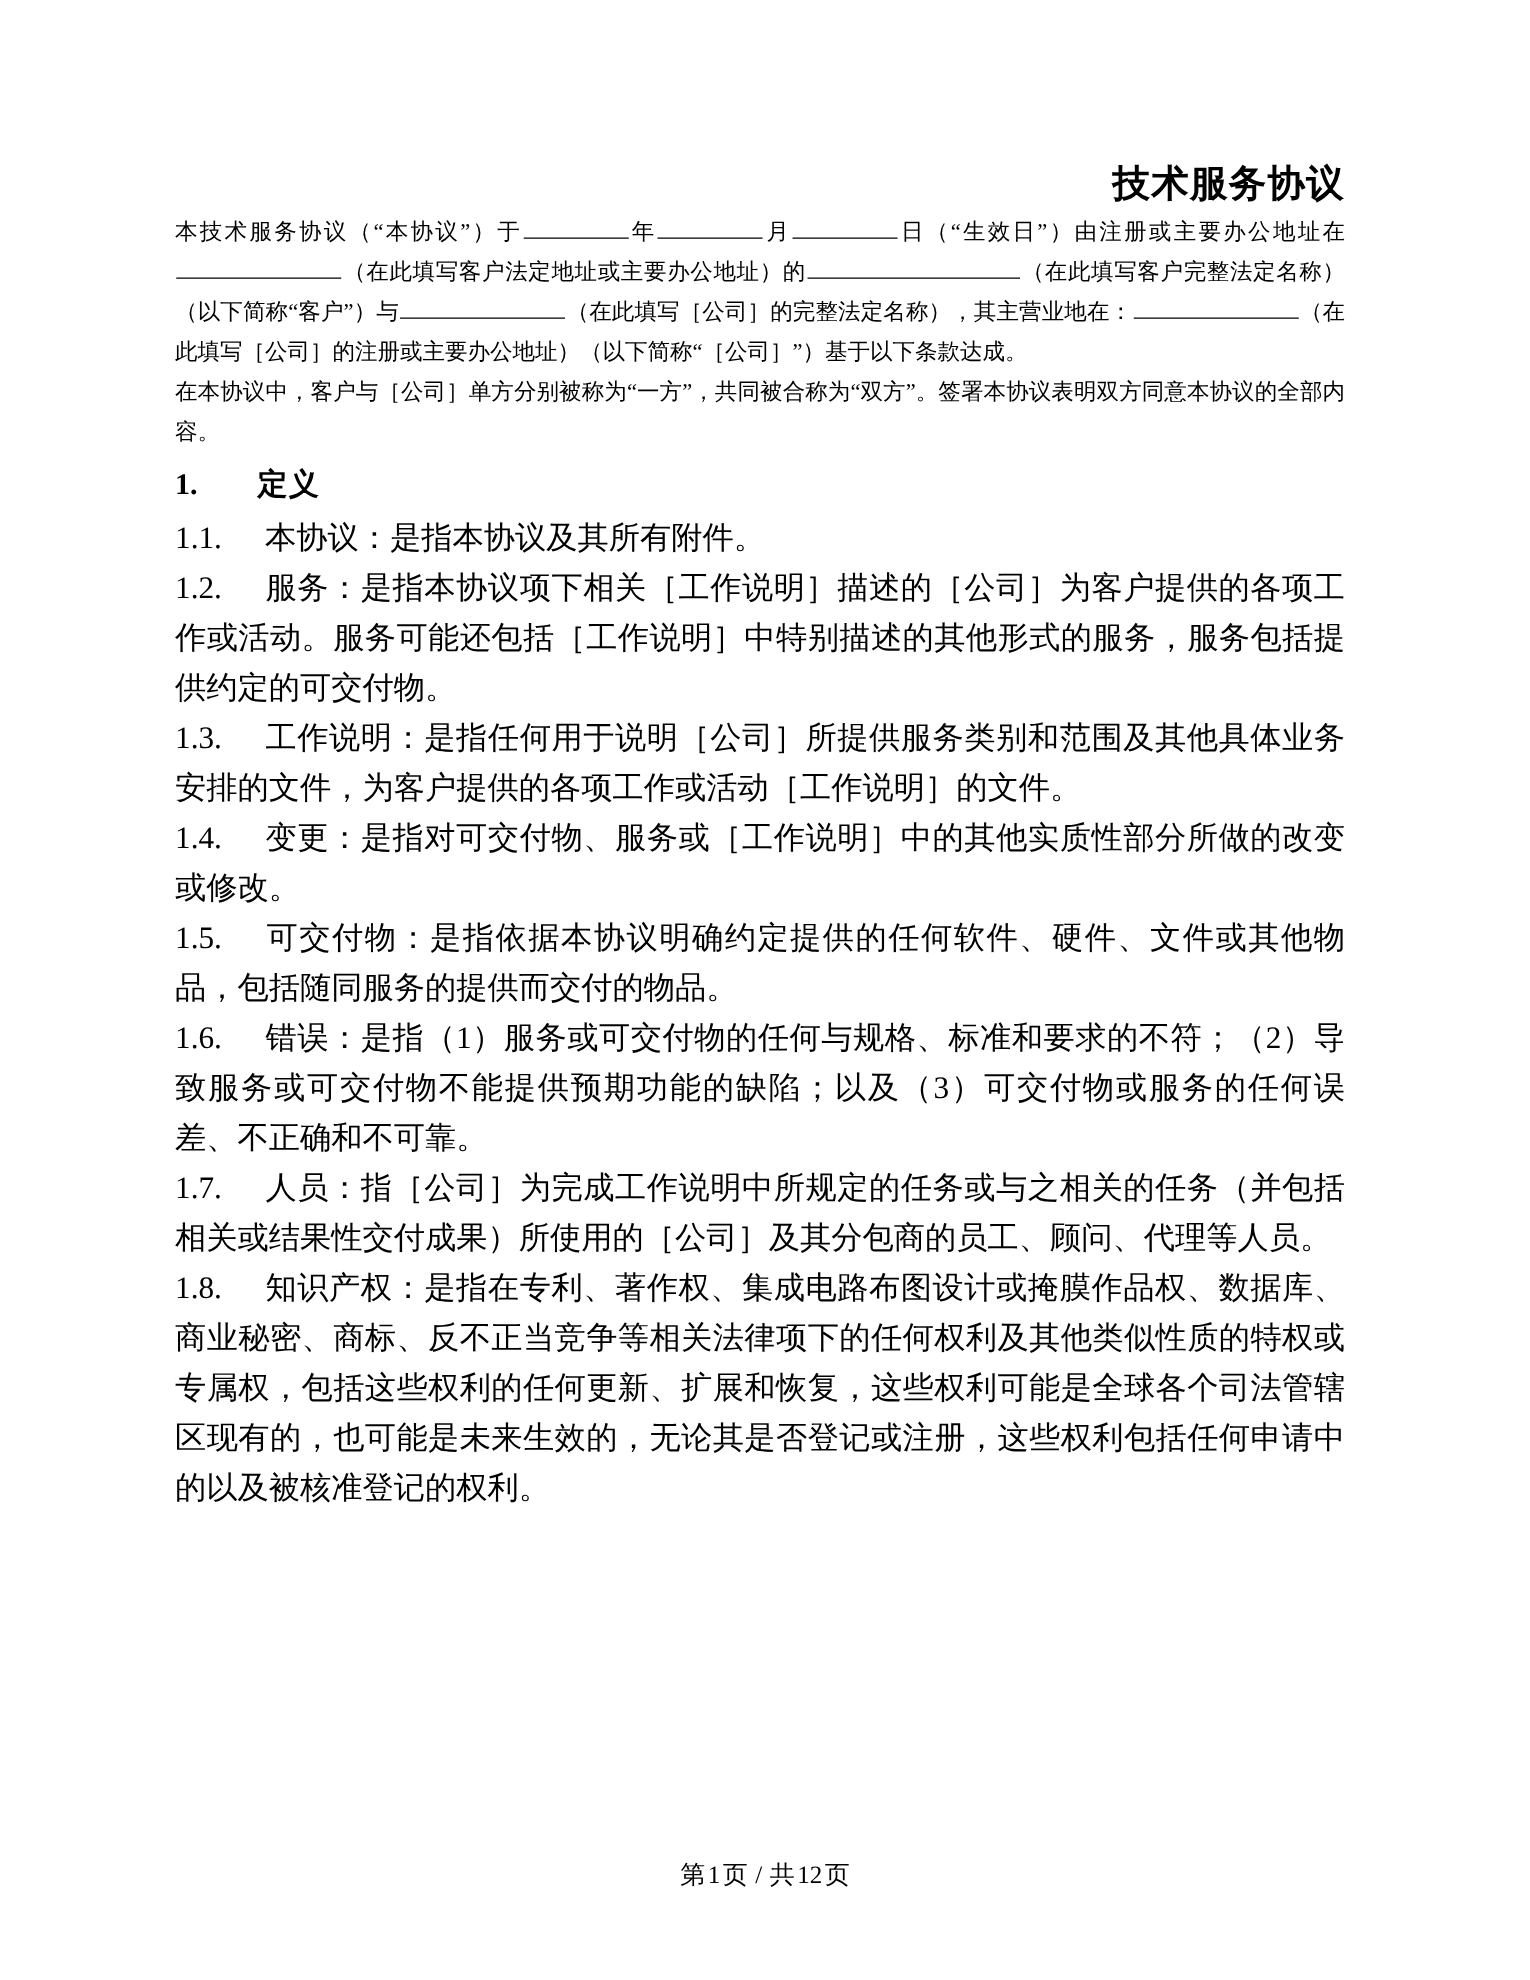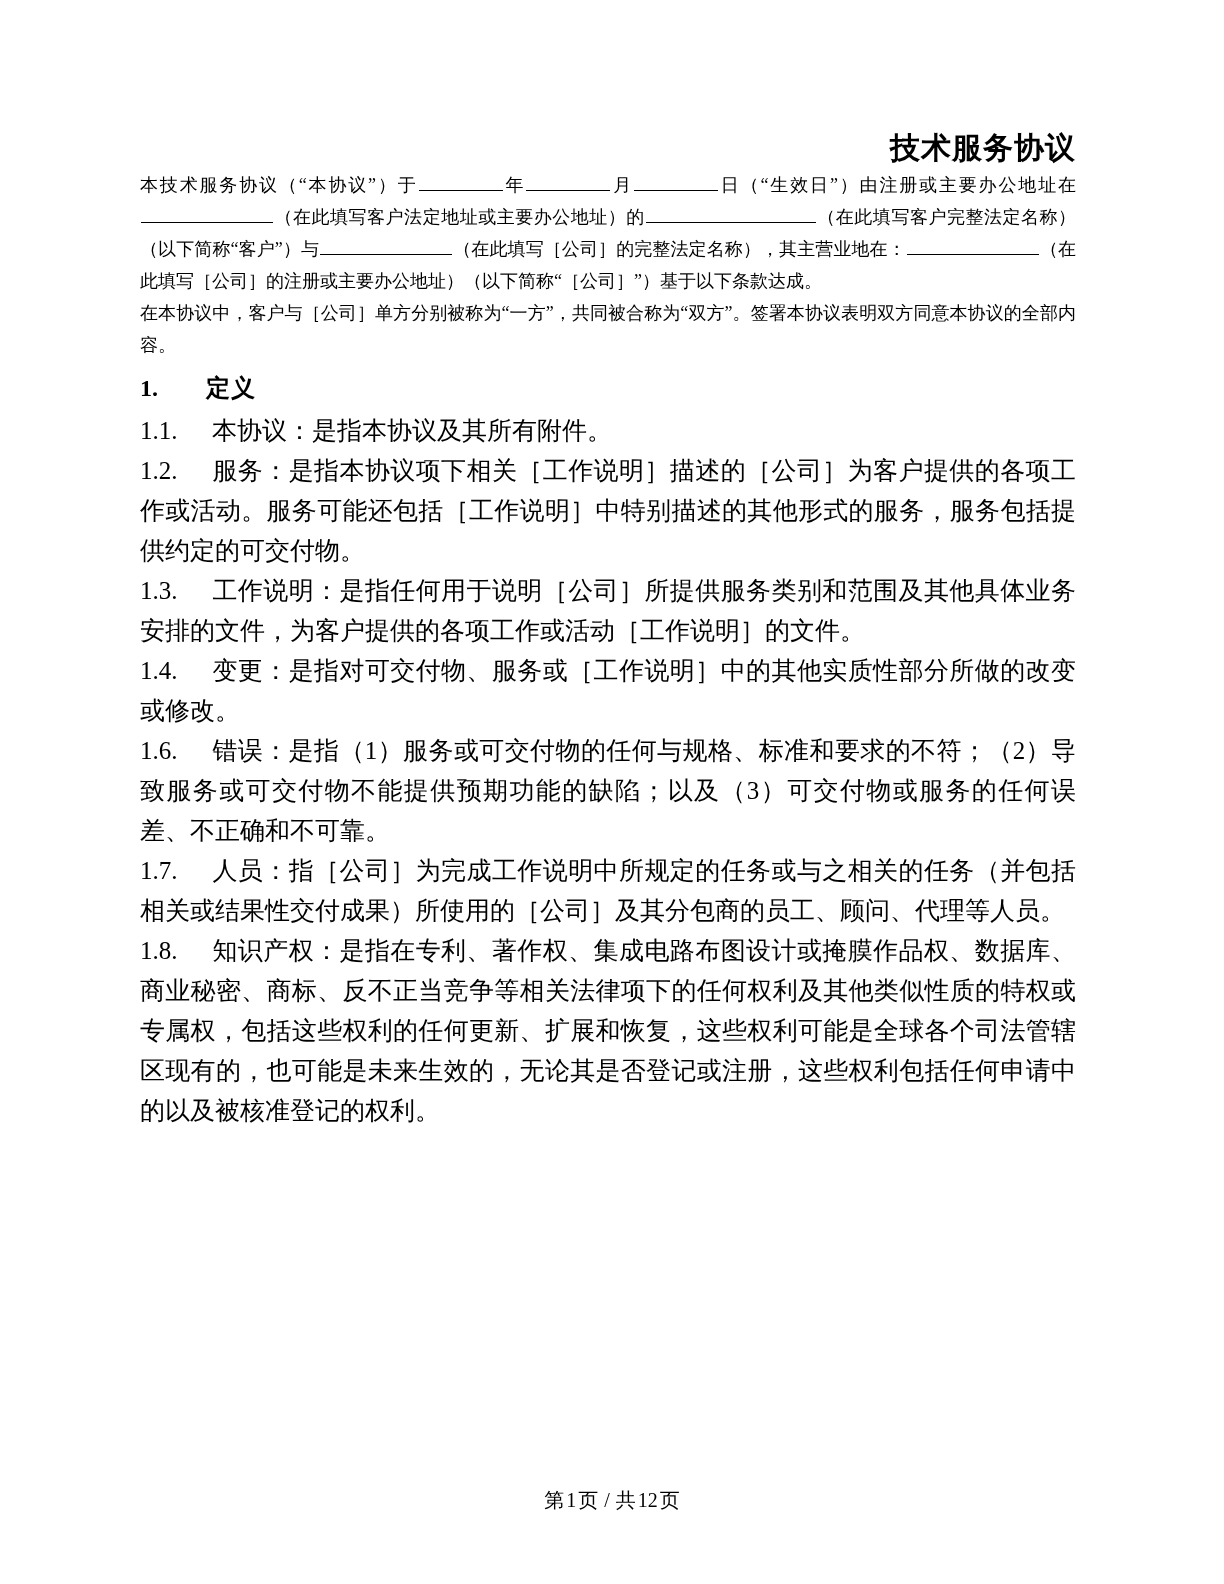--- a/index.html
+++ b/index.html
@@ -130,20 +130,21 @@
 
 
     <p class="clause"><span class="cnum">1.1.</span><span>本协议：是指本协议及其所有附件。</span></p>
 
     <p class="clause"><span class="cnum">1.2.</span><span>服务：是指本协议项下相关［工作说明］描述的［公司］为客户提供的各项工作或活动。服务可能还包括［工作说明］中特别描述的其他形式的服务，服务包括提供约定的可交付物。</span></p>
 
     <p class="clause"><span class="cnum">1.3.</span><span>工作说明：是指任何用于说明［公司］所提供服务类别和范围及其他具体业务安排的文件，为客户提供的各项工作或活动［工作说明］的文件。</span></p>
 
     <p class="clause"><span class="cnum">1.4.</span><span>变更：是指对可交付物、服务或［工作说明］中的其他实质性部分所做的改变或修改。</span></p>
 
+    <p class="clause"><span class="cnum">1.5.</span><span>可交付物：是指依据本协议明确约定提供的任何软件、硬件、文件或其他物品，包括随同服务的提供而交付的物品。</span></p>
 
     <p class="clause"><span class="cnum">1.6.</span><span>错误：是指（1）服务或可交付物的任何与规格、标准和要求的不符；（2）导致服务或可交付物不能提供预期功能的缺陷；以及（3）可交付物或服务的任何误差、不正确和不可靠。</span></p>
 
     <p class="clause"><span class="cnum">1.7.</span><span>人员：指［公司］为完成工作说明中所规定的任务或与之相关的任务（并包括相关或结果性交付成果）所使用的［公司］及其分包商的员工、顾问、代理等人员。</span></p>
 
     <p class="clause"><span class="cnum">1.8.</span><span>知识产权：是指在专利、著作权、集成电路布图设计或掩膜作品权、数据库、商业秘密、商标、反不正当竞争等相关法律项下的任何权利及其他类似性质的特权或专属权，包括这些权利的任何更新、扩展和恢复，这些权利可能是全球各个司法管辖区现有的，也可能是未来生效的，无论其是否登记或注册，这些权利包括任何申请中的以及被核准登记的权利。</span></p>
 
   </div>
 
   <div class="footer">

